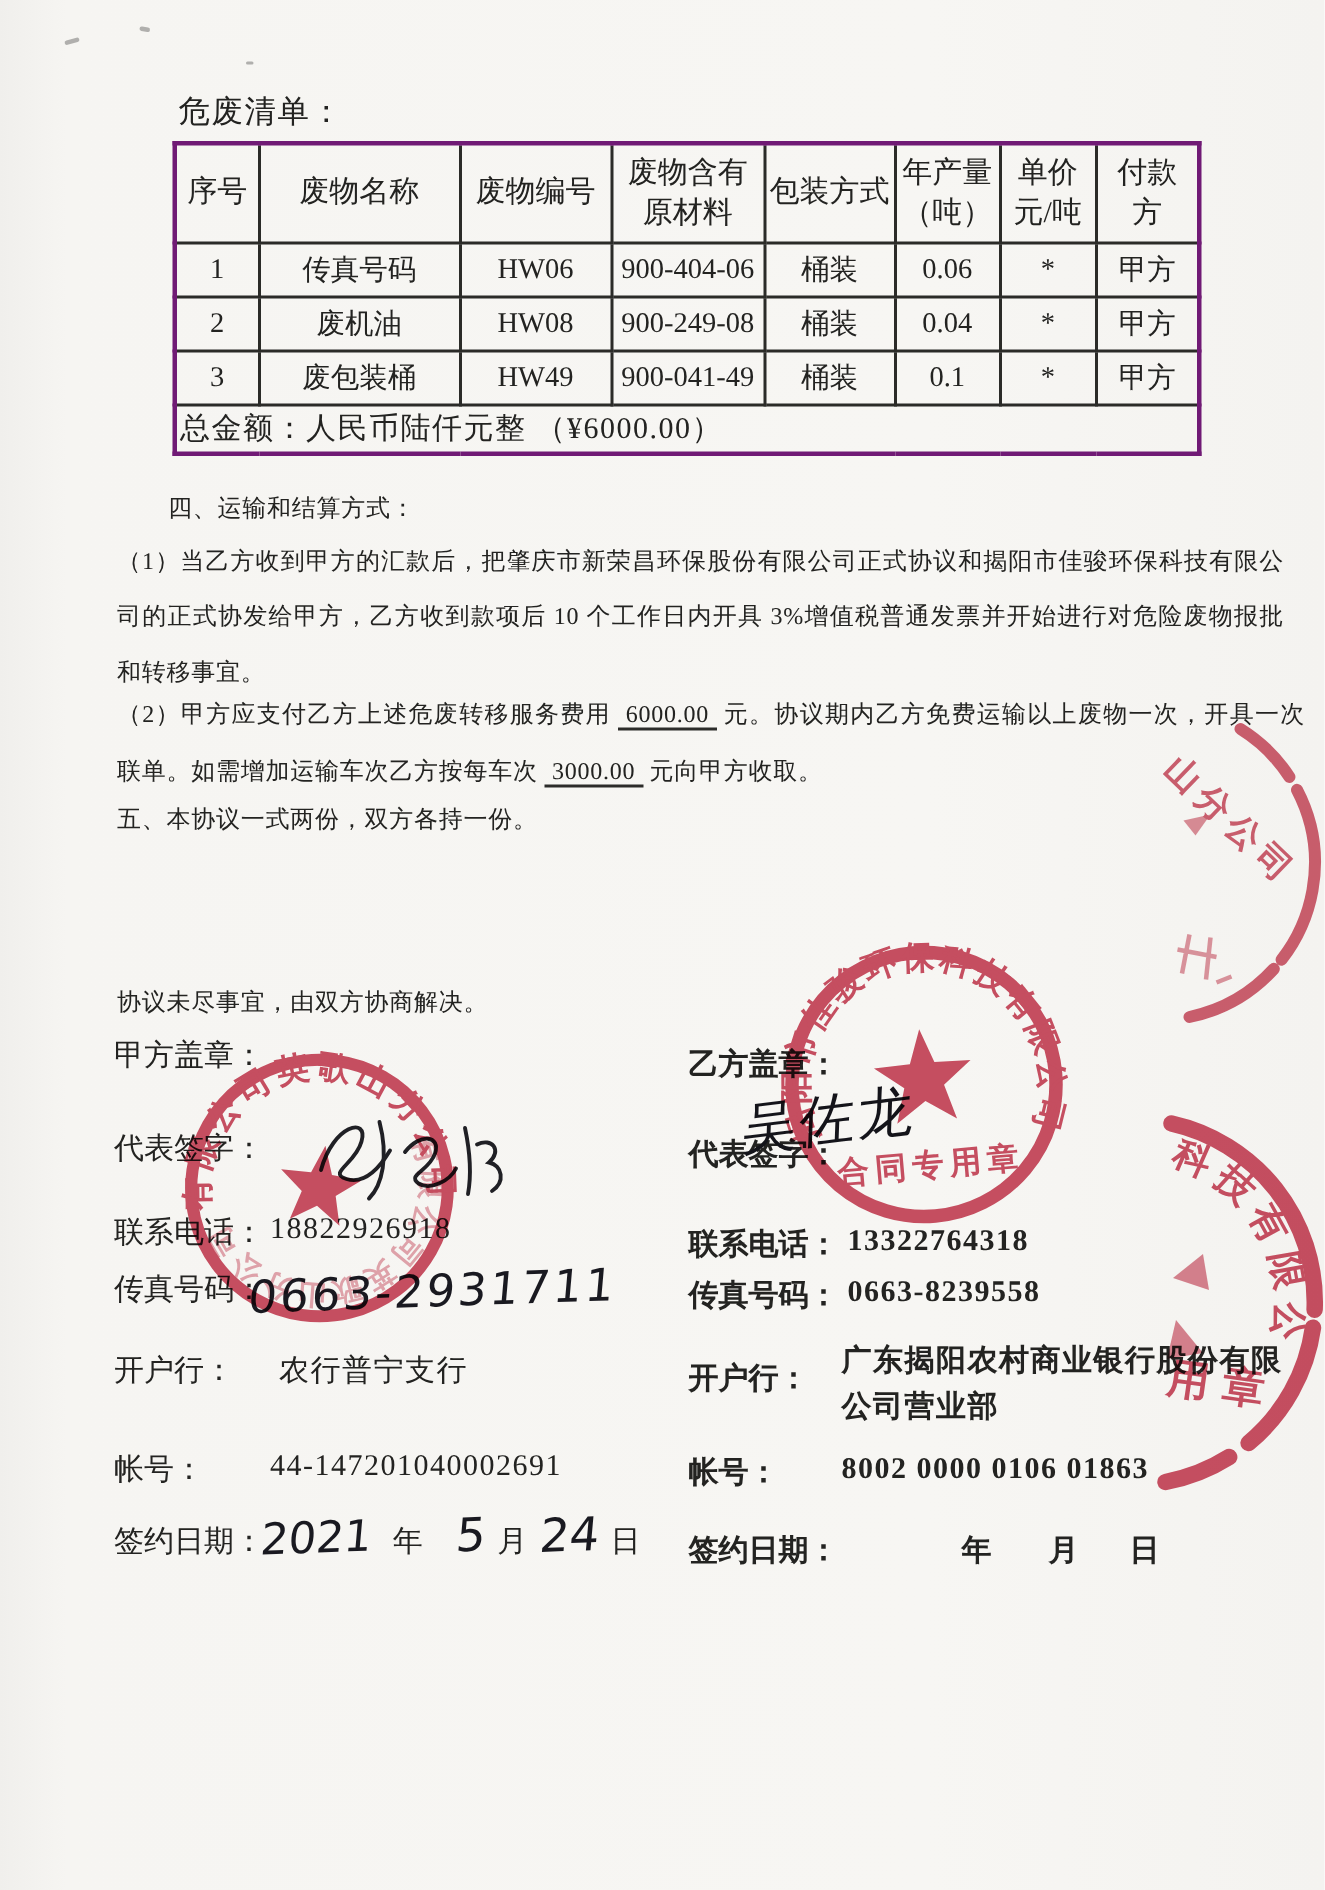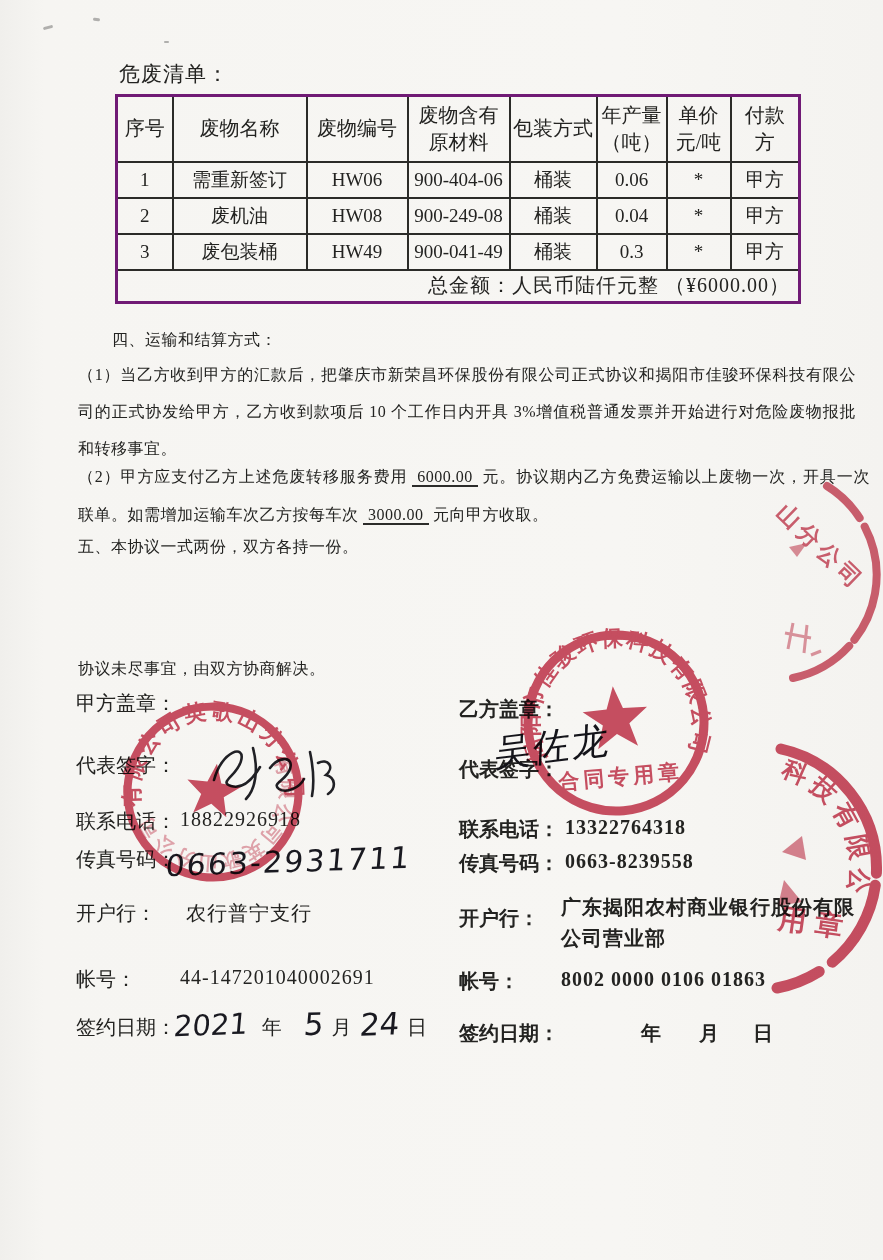--- a/index.html
+++ b/index.html
@@ -14,21 +14,21 @@
   
   table.waste{position:absolute;left:99px;top:94px;border-collapse:collapse;
               border:3px solid #701a75;table-layout:fixed;width:683px;
               background:transparent;}
   table.waste th,table.waste td{border:2px solid #2b2b28;text-align:center;
               vertical-align:middle;padding:0 2px;overflow:hidden;}
   table.waste th{font-weight:normal;font-size:20px;white-space:pre-line;line-height:27px;}
   table.waste thead tr{height:66px;}
   table.waste tbody tr{height:36px;font-size:19px;}
   table.waste tr.total{height:33px;}
-  table.waste tr.total td{text-align:right;font-size:20px;padding-right:8px;letter-spacing:1px;}
+  table.waste tr.total td{text-align:left;font-size:20px;padding-right:8px;letter-spacing:1px;}
 
   
   .para{position:absolute;left:62px;font-size:16px;line-height:37px;
         text-align:justify;letter-spacing:.5px;}
   .u{border-bottom:2px solid #2c2c2a;padding:0 5px;}
   .ud{border-bottom:2px solid #2c2c2a;padding:0 4px;}
 
   
   .f{position:absolute;display:flex;align-items:flex-start;font-size:20px;}
   .colL{left:60px;} .colR{left:443px;font-weight:bold;}
@@ -91,21 +91,21 @@
 （吨）</th>
         <th>单价
 元/吨</th>
         <th>付款
 方</th>
       </tr>
     </thead>
     <tbody>
       <tr>
         <td>1</td>
-        <td>需重新签订</td>
+        <td>传真号码</td>
         <td>HW06</td>
         <td>900-404-06</td>
         <td>桶装</td>
         <td>0.06</td>
         <td>*</td>
         <td>甲方</td>
       </tr>
       <tr>
         <td>2</td>
         <td>废机油</td>
@@ -115,21 +115,21 @@
         <td>0.04</td>
         <td>*</td>
         <td>甲方</td>
       </tr>
       <tr>
         <td>3</td>
         <td>废包装桶</td>
         <td>HW49</td>
         <td>900-041-49</td>
         <td>桶装</td>
-        <td>0.3</td>
+        <td>0.1</td>
         <td>*</td>
         <td>甲方</td>
       </tr>
       <tr class="total">
         <td colspan="8">总金额：人民币陆仟元整 （¥6000.00）</td>
       </tr>
     </tbody>
   </table>
 
   <div class="para" style="left:96px;top:321px">四、运输和结算方式：</div>

